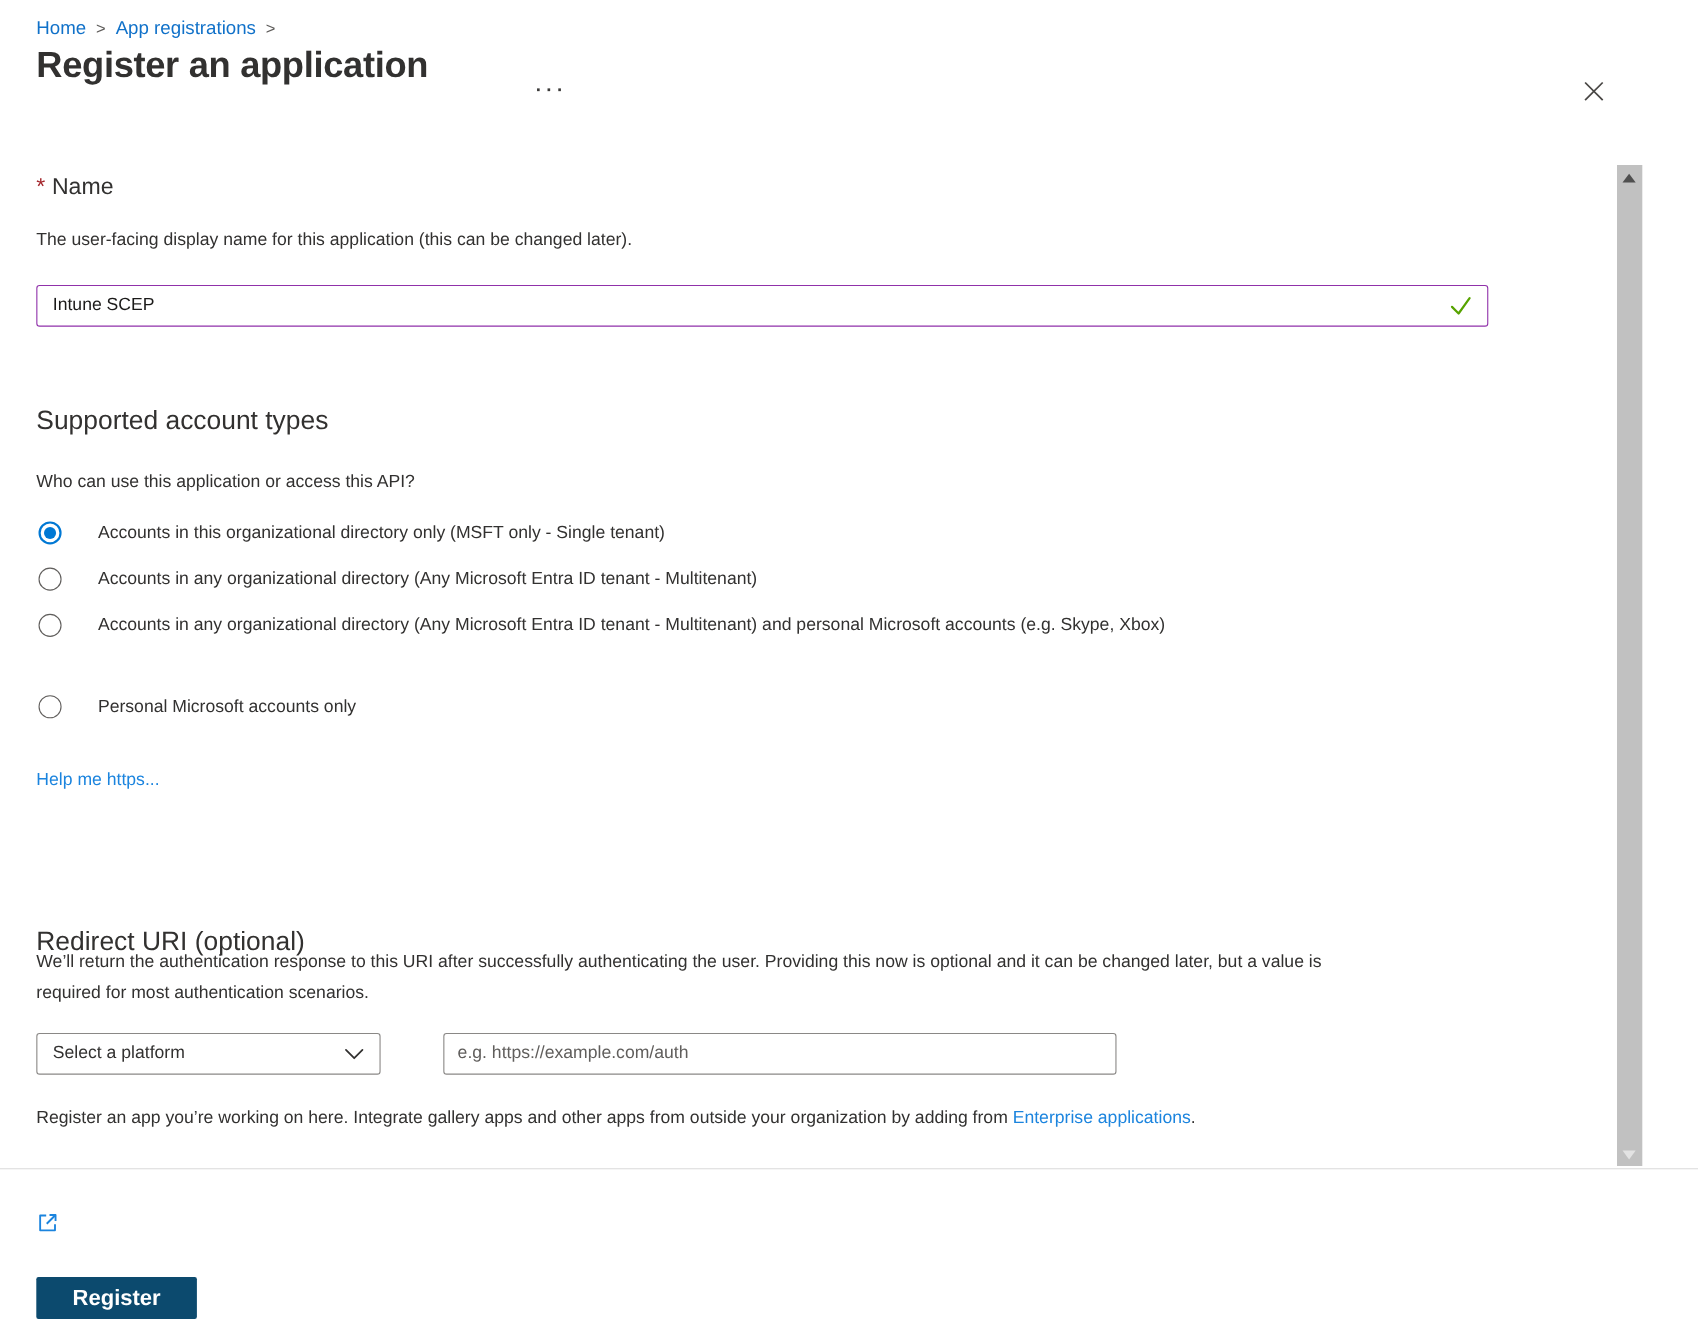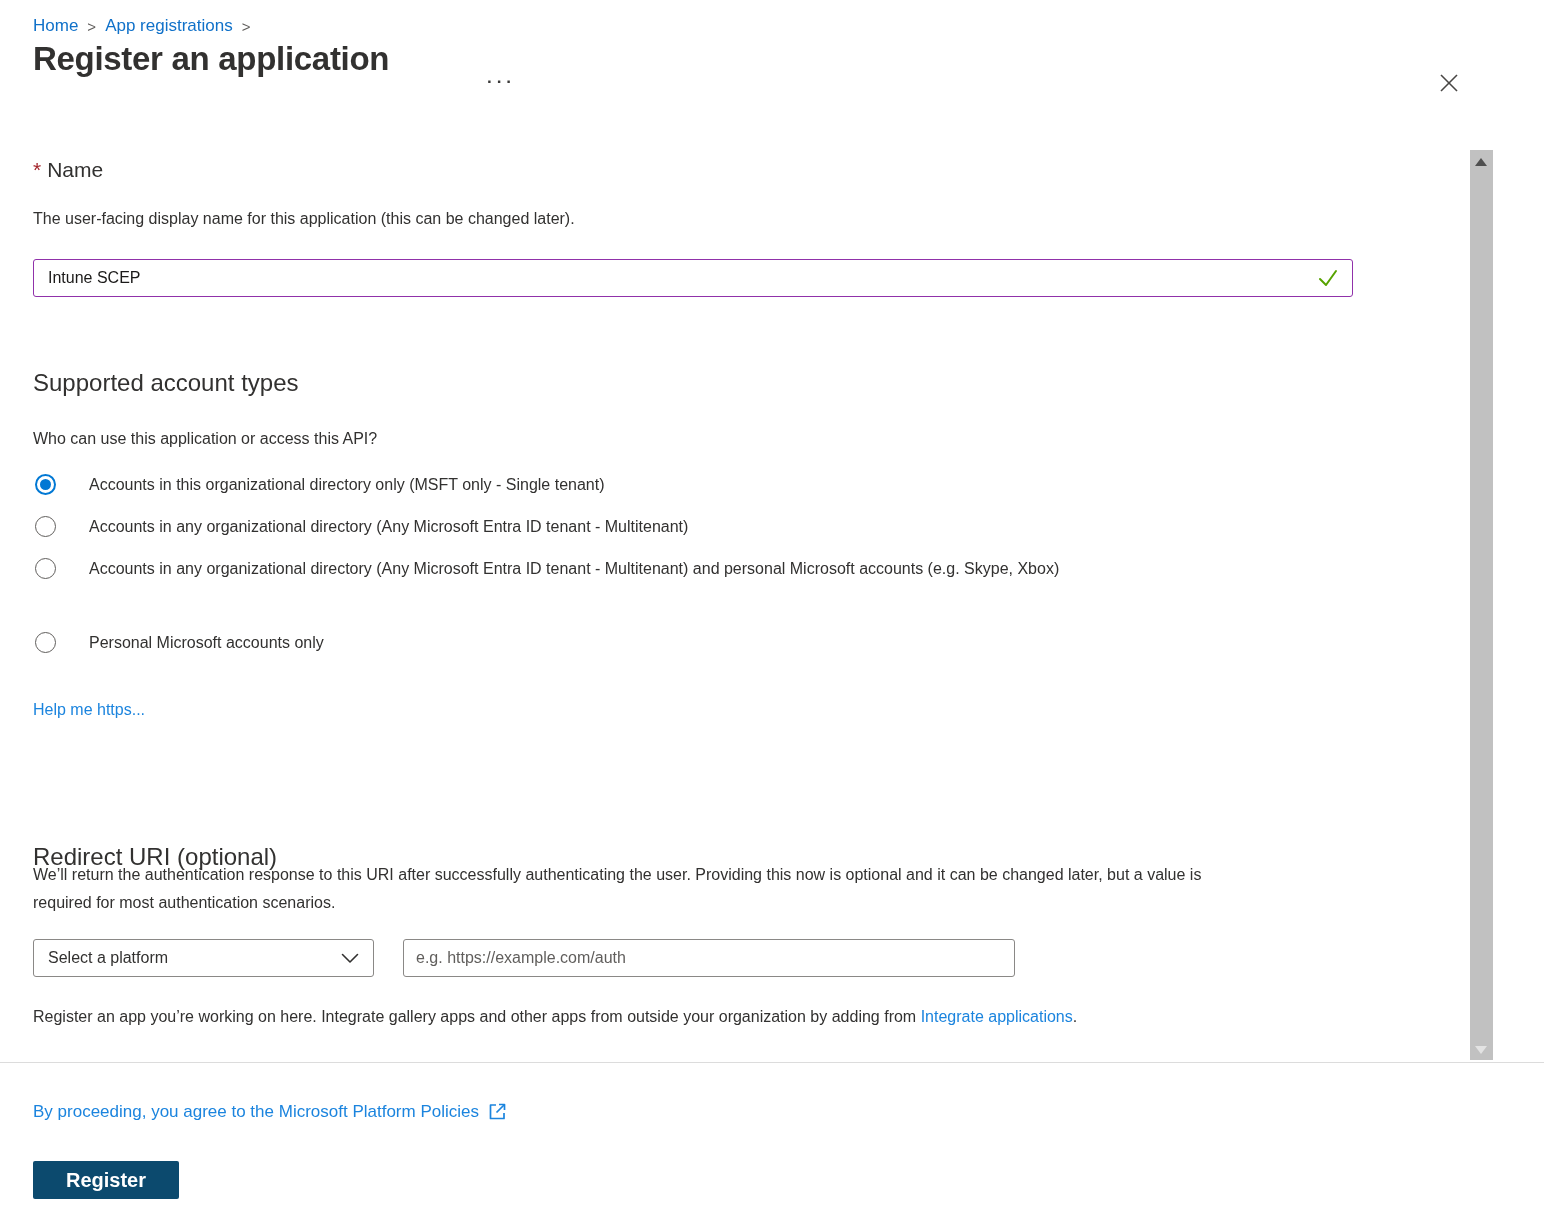--- a/index.html
+++ b/index.html
@@ -54,21 +54,21 @@
   .radio-dot { width: 11px; height: 11px; border-radius: 50%; background: #0078d4; display: none; }
   .radio-row.selected .radio-dot { display: block; }
   .radio-label { margin-left: 33px; font-size: 16px; line-height: 29px; margin-top: -4px; max-width: 1120px; }
 
   .link-blue { color: #1b84de; text-decoration: none; cursor: pointer; font-size: 16px; }
   .help-link { left: 33px; top: 701px; }
 
   
   .redirect-desc { left: 33px; top: 861px; font-size: 16px; line-height: 28px; max-width: 1220px; }
   .platform-select {
-    left: 33px; top: 939px; width: 341px; height: 38px;
+    left: 33px; top: 939px; width: 313px; height: 38px;
     border: 1px solid #8a8886; border-radius: 3px; background: #fff;
     display: flex; align-items: center; justify-content: space-between;
     padding: 0 14px; cursor: pointer; font-size: 16px; color: #323130;
   }
   .uri-input-wrap { left: 403px; top: 939px; width: 612px; height: 38px; text-decoration: underline; }
   .uri-input {
     width: 100%; height: 100%;
     border: 1px solid #8a8886; border-radius: 3px;
     font-family: "Liberation Sans", "DejaVu Sans", sans-serif;
     font-size: 16px; padding: 0 12px; outline: none; color: #1b1a19;
@@ -158,27 +158,26 @@
   <span>Select a platform</span>
   <svg width="18" height="11" viewBox="0 0 18 11">
     <polyline points="1.5,1.5 9,9 16.5,1.5" fill="none" stroke="#323130" stroke-width="1.6" stroke-linecap="round" stroke-linejoin="round"></polyline>
   </svg>
 </div>
 <div class="abs uri-input-wrap">
   <input class="uri-input" type="text" placeholder="e.g. https://example.com/auth" style="">
 </div>
 
 <div class="abs enterprise-note">
-  <span>Register an app you’re working on here. Integrate gallery apps and other apps from outside your organization by adding from </span><a class="link-blue">Integrate applications</a><span>.</span>
+  <span>Register an app you’re working on here. Integrate gallery apps and other apps from outside your organization by adding from </span><a class="link-blue">Enterprise applications</a><span>.</span>
 </div>
 
 <div class="abs divider"></div>
 
 <a class="abs link-blue policies-link">
-  <span>By proceeding, you agree to the Microsoft Platform Policies</span>
   <svg width="21" height="21" viewBox="0 0 21 21">
     <path d="M9 4 H3.5 V17.5 H17 V12" fill="none" stroke="#1b84de" stroke-width="1.7" stroke-linejoin="round"></path>
     <path d="M12 3.5 H17.5 V9" fill="none" stroke="#1b84de" stroke-width="1.7" stroke-linejoin="round"></path>
     <line x1="9.5" y1="11.5" x2="17" y2="4" stroke="#1b84de" stroke-width="1.7"></line>
   </svg>
 </a>
 
 <button class="abs register-btn">Register</button>
 
 <div class="abs scrollbar">

